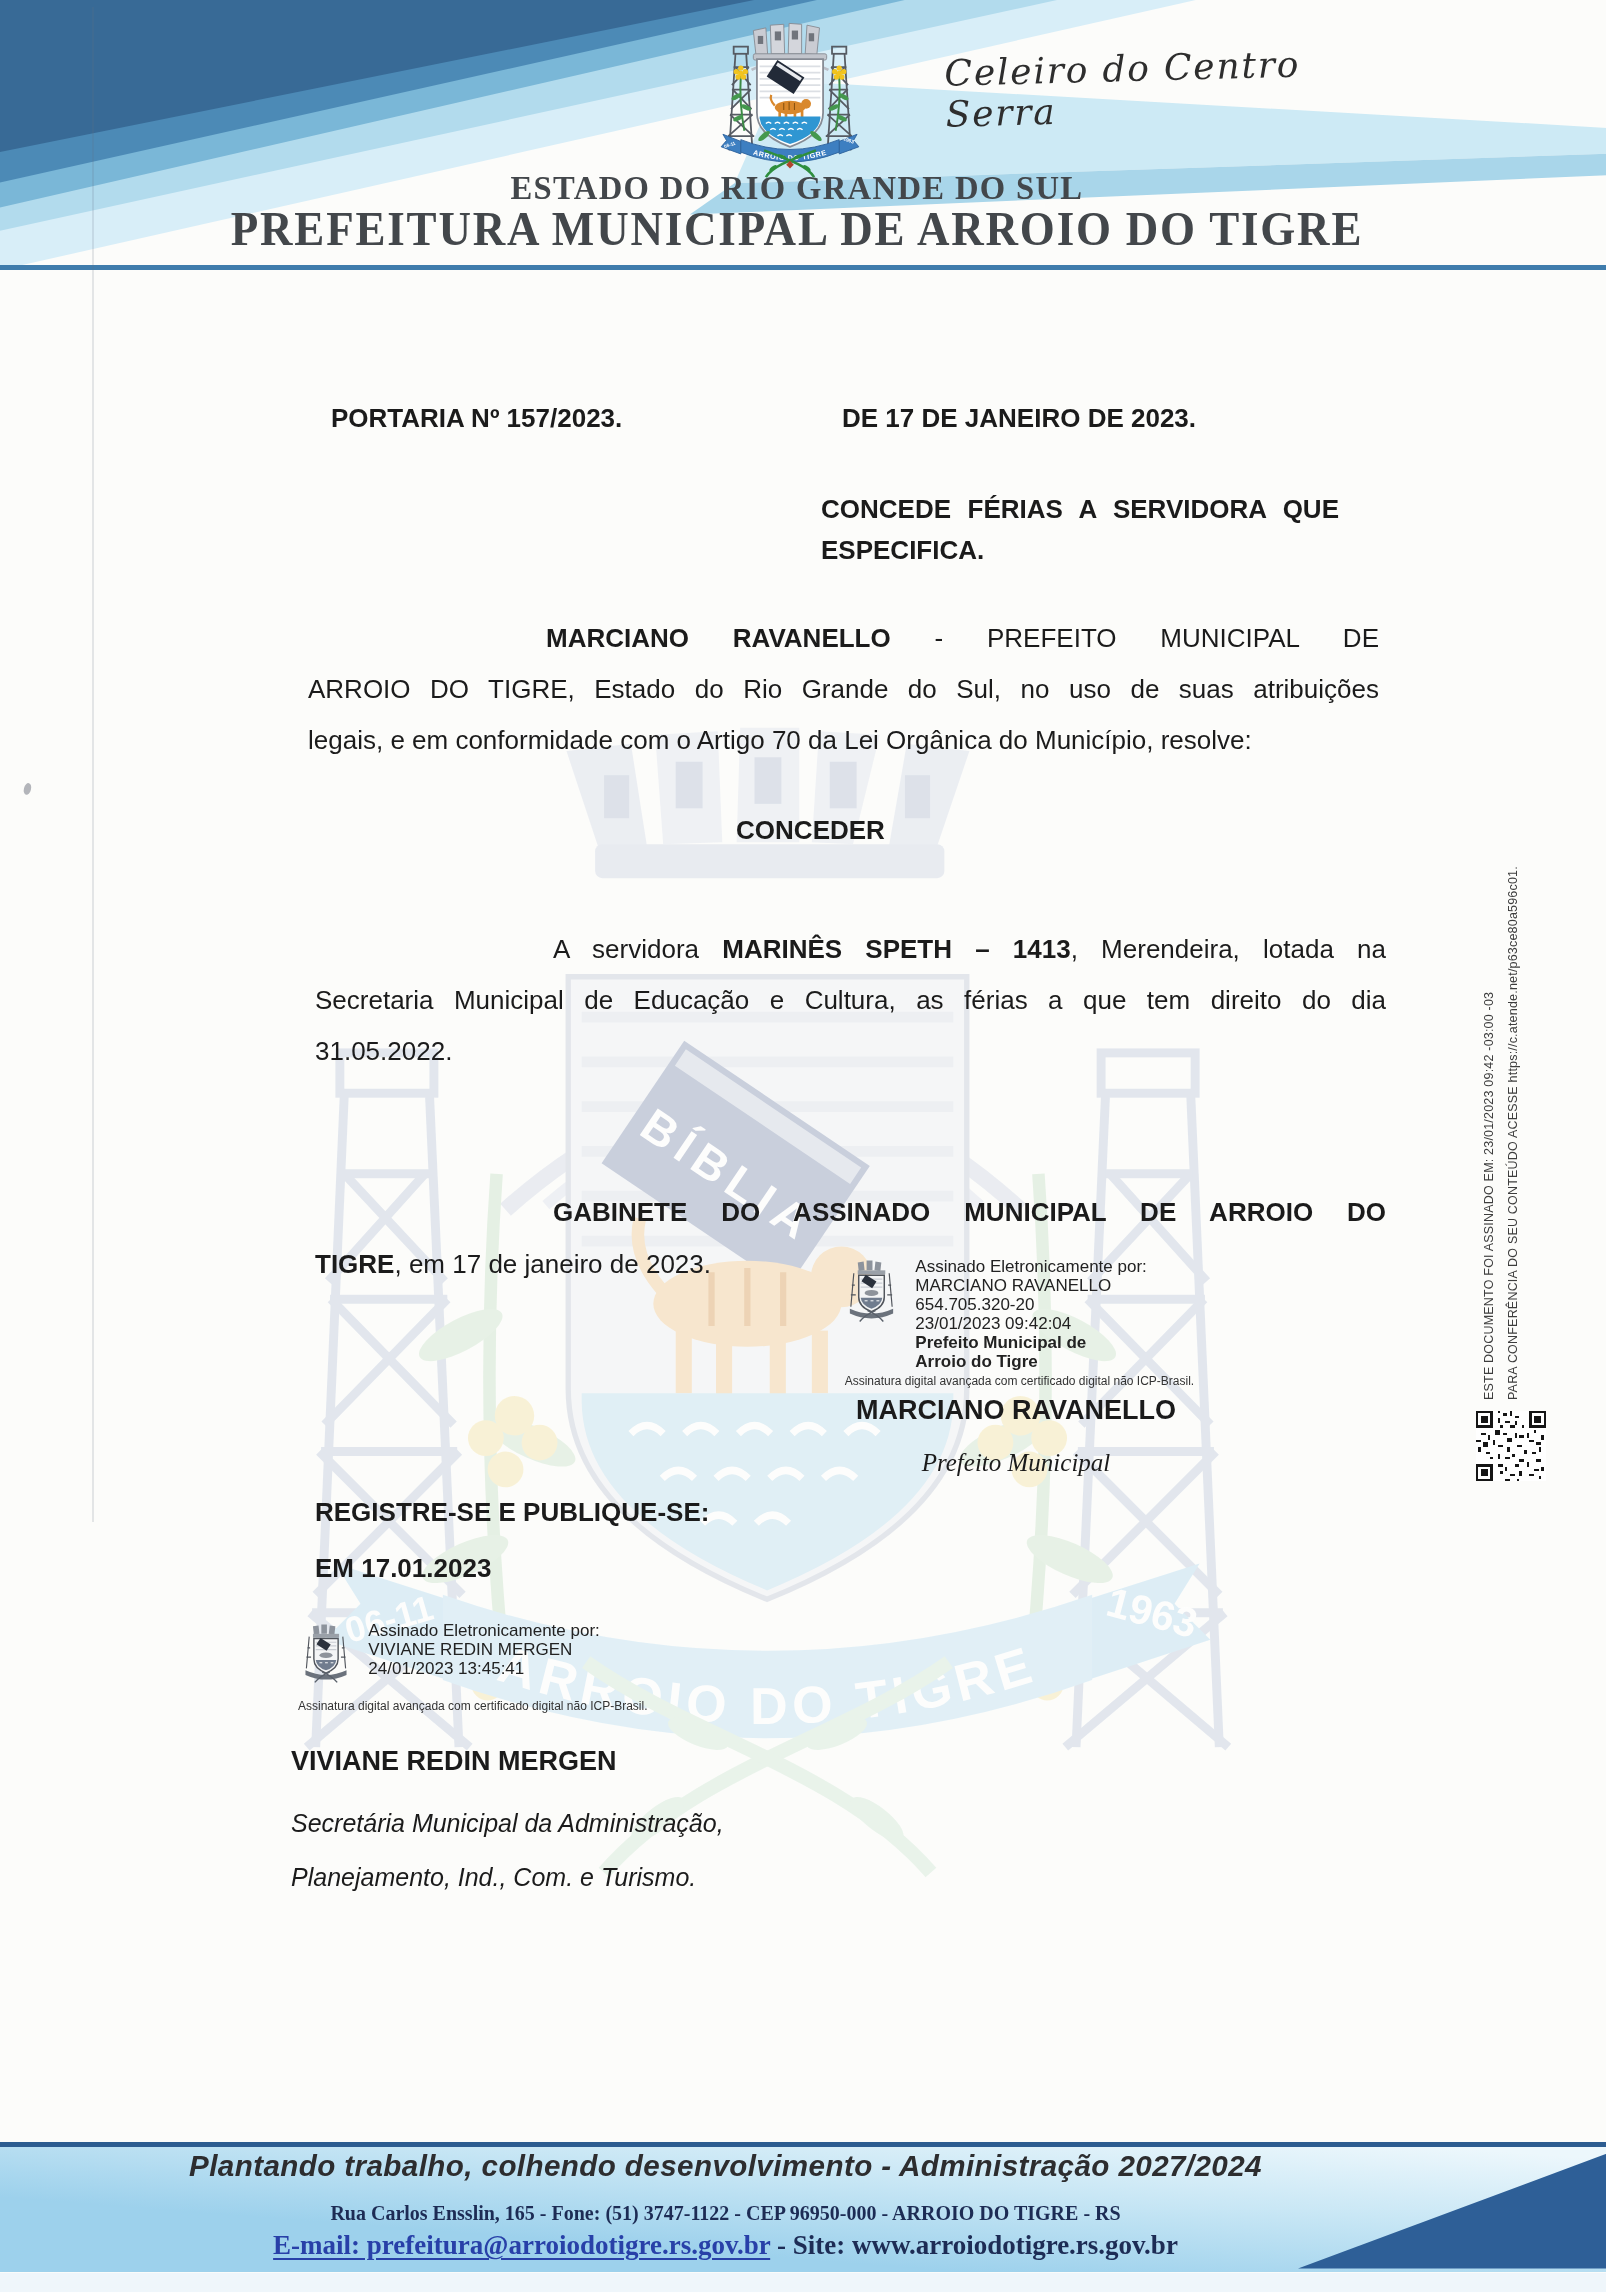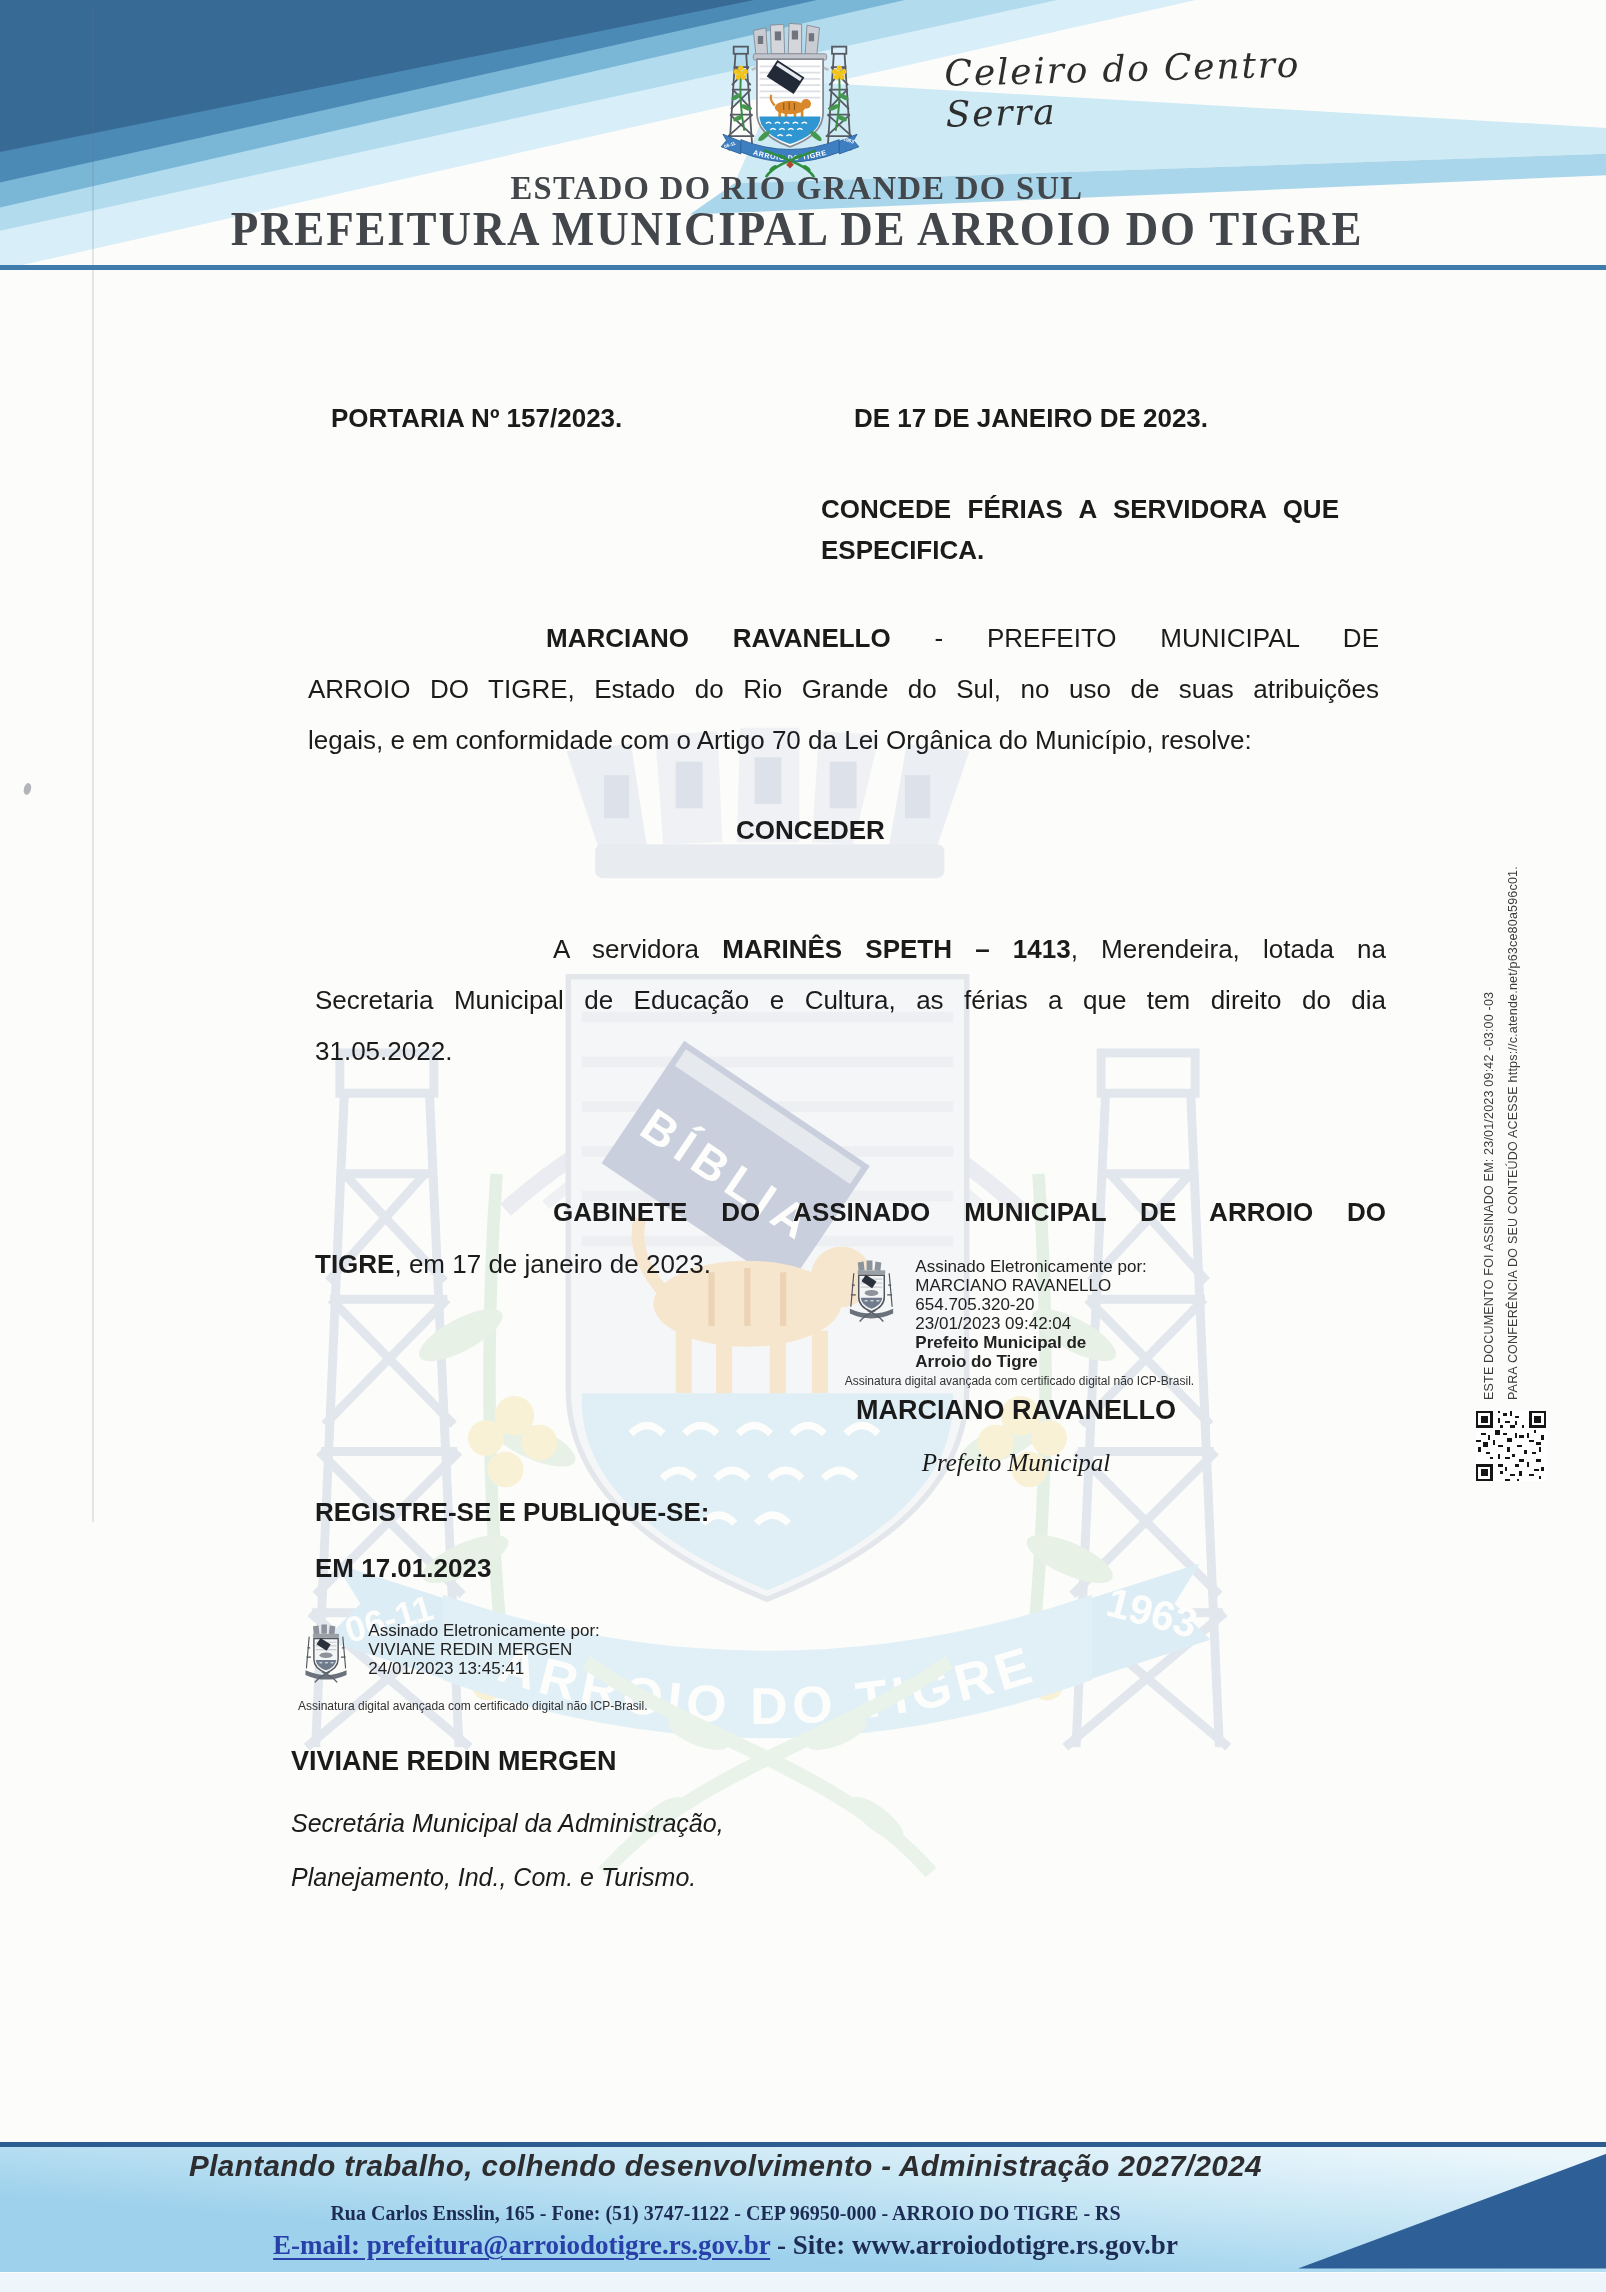--- a/index.html
+++ b/index.html
@@ -262,21 +262,21 @@
       <path d="M440 1300 C540 1185 705 1150 825 1065"></path>
       <path d="M805 1300 C705 1185 540 1150 420 1065"></path>
     </g>
     <ellipse cx="500" cy="1240" rx="36" ry="13" fill="#d7ebdc" transform="rotate(-38 500 1240)"></ellipse>
     <ellipse cx="700" cy="1145" rx="36" ry="13" fill="#d7ebdc" transform="rotate(-22 700 1145)"></ellipse>
     <ellipse cx="745" cy="1240" rx="36" ry="13" fill="#d7ebdc" transform="rotate(38 745 1240)"></ellipse>
     <ellipse cx="545" cy="1145" rx="36" ry="13" fill="#d7ebdc" transform="rotate(22 545 1145)"></ellipse>
   </svg>
 
   <div class="abs doc-text b" style="left:318px;top:403px;margin-left:13px;">PORTARIA Nº 157/2023.</div>
-  <div class="abs doc-text b" style="left:842px;top:403px;margin-left:12px;">DE 17 DE JANEIRO DE 2023.</div>
+  <div class="abs doc-text b" style="left:842px;top:403px;">DE 17 DE JANEIRO DE 2023.</div>
 
   <div class="abs doc-text b" style="left:821px;top:489px;width:518px;line-height:41px;">
     <div class="jl">CONCEDE FÉRIAS A SERVIDORA QUE</div>
     <div class="jl-end">ESPECIFICA.</div>
   </div>
 
   <div class="abs doc-text" style="left:308px;top:613px;line-height:51px;">
     <div class="line jl indent"><span class="b">MARCIANO RAVANELLO</span> <span>- PREFEITO MUNICIPAL DE</span></div>
     <div class="line jl">ARROIO DO TIGRE, Estado do Rio Grande do Sul, no uso de suas atribuições</div>
     <div class="line jl-end">legais, e em conformidade com o Artigo 70 da Lei Orgânica do Município, resolve:</div>

